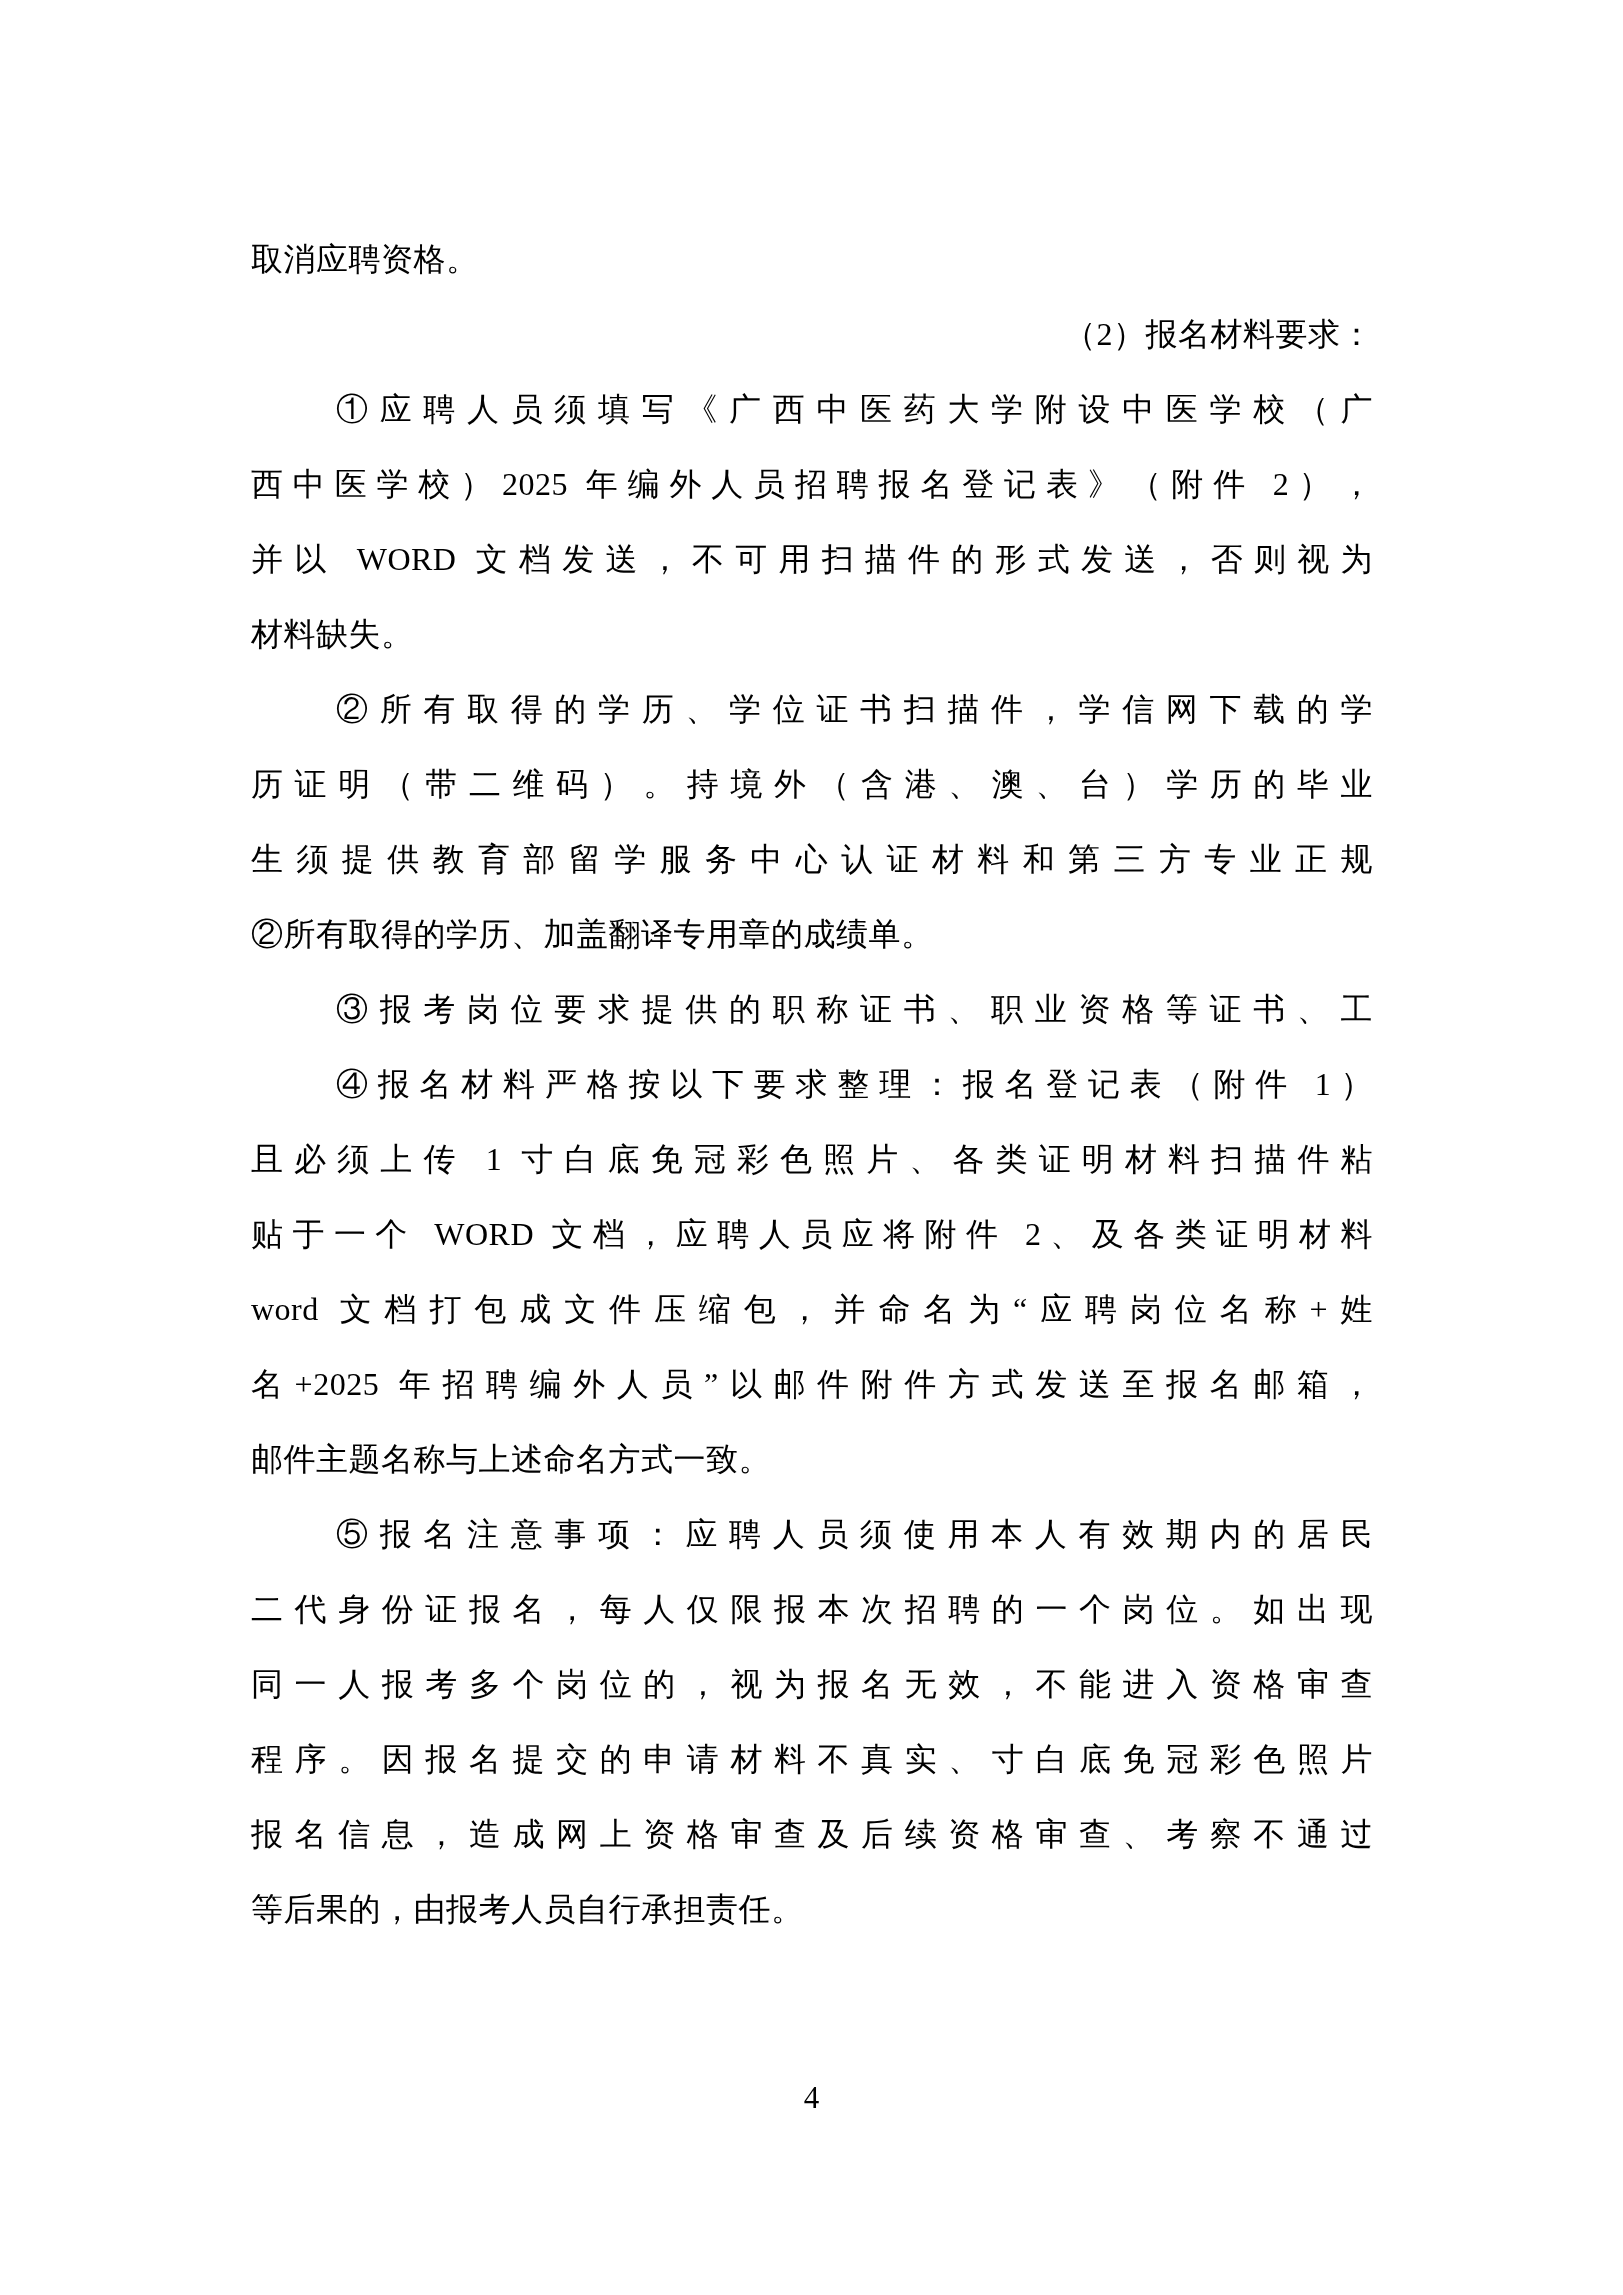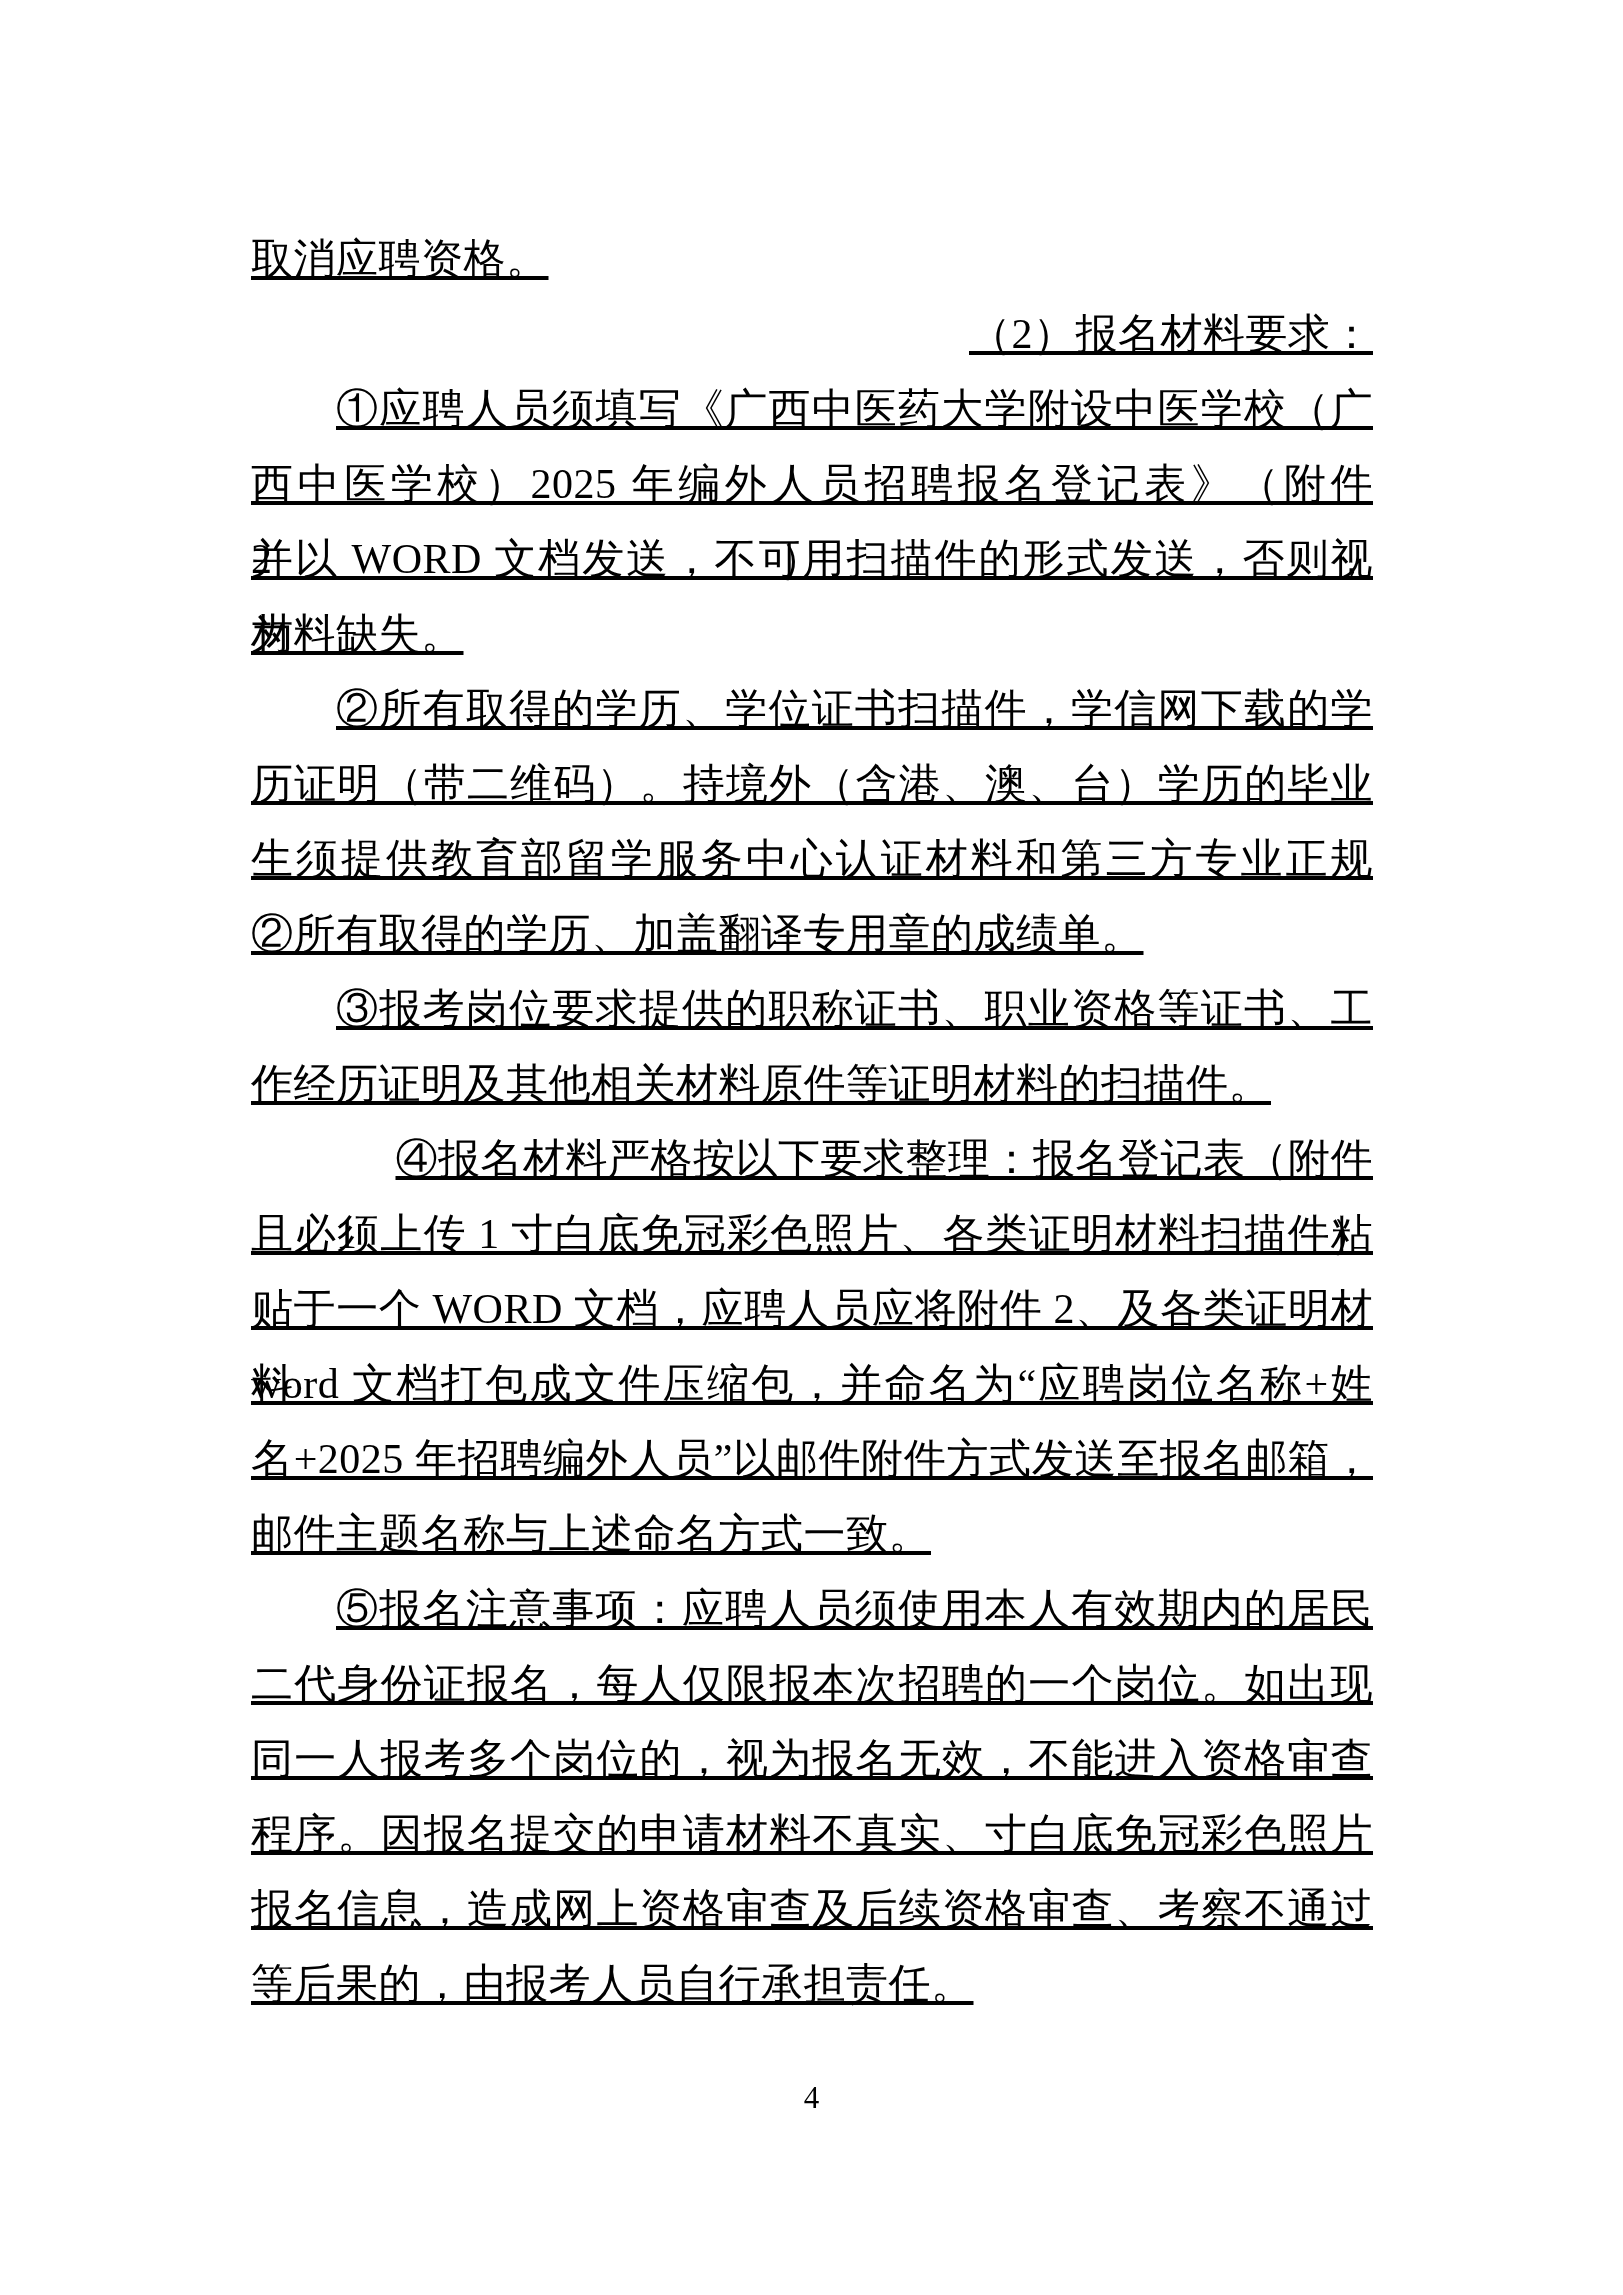--- a/index.html
+++ b/index.html
@@ -19,25 +19,24 @@
   }
   .text-body {
     position: absolute;
     left: 251px;
     top: 222px;
     width: 1122px;
   }
   .line {
     height: 75px;
     line-height: 75px;
-    font-size: 42px;
+    font-size: 32px;
     letter-spacing: 0.5px;
     white-space: normal;
     overflow: visible;
-    text-decoration: underline;
   }
   .line.fill {
     text-align: justify;
     text-align-last: justify;
     text-justify: inter-character;
   }
   .line.indent {
     padding-left: 85px;
     text-align: right;
   }
@@ -61,21 +60,20 @@
     <div class="line indent">（2）报名材料要求：</div>
     <div class="line indent fill">①应聘人员须填写《广西中医药大学附设中医学校（广</div>
     <div class="line fill">西中医学校）2025 年编外人员招聘报名登记表》（附件 2），</div>
     <div class="line fill">并以 WORD 文档发送，不可用扫描件的形式发送，否则视为</div>
     <div class="line">材料缺失。</div>
     <div class="line indent fill">②所有取得的学历、学位证书扫描件，学信网下载的学</div>
     <div class="line fill">历证明（带二维码）。持境外（含港、澳、台）学历的毕业</div>
     <div class="line fill">生须提供教育部留学服务中心认证材料和第三方专业正规</div>
     <div class="line">②所有取得的学历、加盖翻译专用章的成绩单。</div>
     <div class="line indent fill">③报考岗位要求提供的职称证书、职业资格等证书、工</div>
-    <div class="line">作经历证明及其他相关材料原件等证明材料的扫描件。</div>
     <div class="line indent fill">④报名材料严格按以下要求整理：报名登记表（附件 1）</div>
     <div class="line fill">且必须上传 1 寸白底免冠彩色照片、各类证明材料扫描件粘</div>
     <div class="line fill">贴于一个 WORD 文档，应聘人员应将附件 2、及各类证明材料</div>
     <div class="line fill">word 文档打包成文件压缩包，并命名为“应聘岗位名称+姓</div>
     <div class="line fill">名+2025 年招聘编外人员”以邮件附件方式发送至报名邮箱，</div>
     <div class="line">邮件主题名称与上述命名方式一致。</div>
     <div class="line indent fill">⑤报名注意事项：应聘人员须使用本人有效期内的居民</div>
     <div class="line fill">二代身份证报名，每人仅限报本次招聘的一个岗位。如出现</div>
     <div class="line fill">同一人报考多个岗位的，视为报名无效，不能进入资格审查</div>
     <div class="line fill">程序。因报名提交的申请材料不真实、寸白底免冠彩色照片</div>

